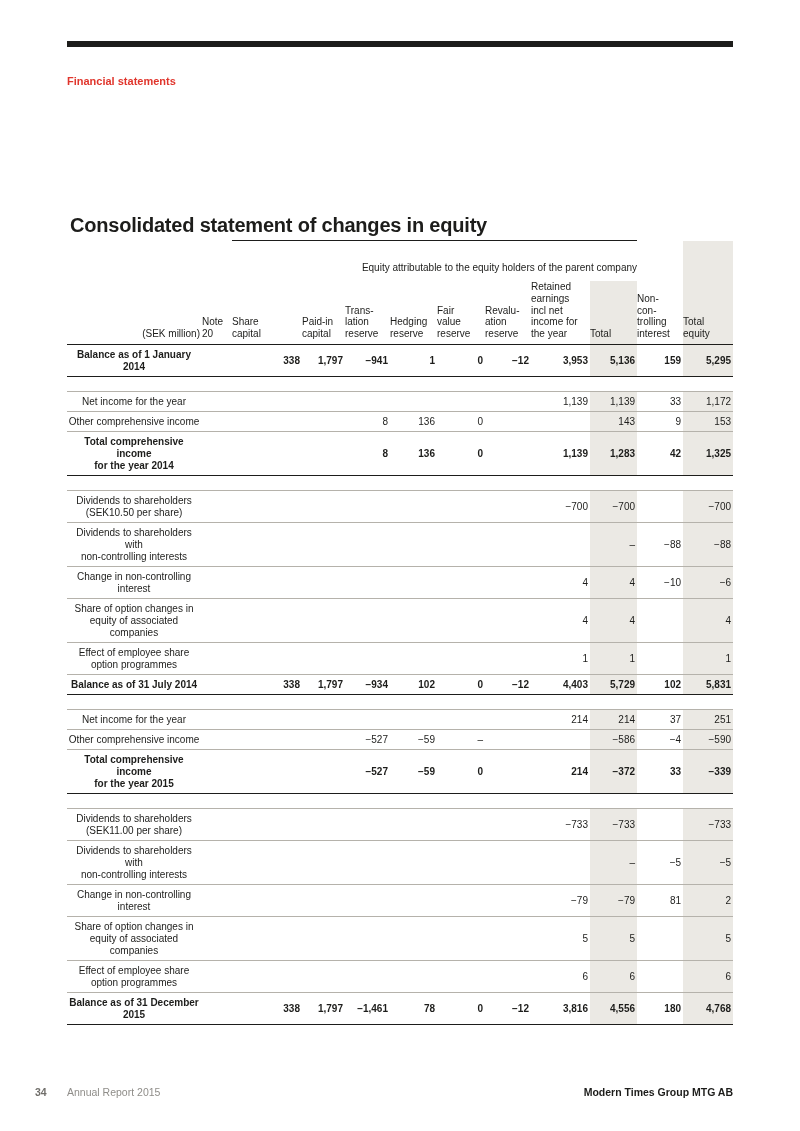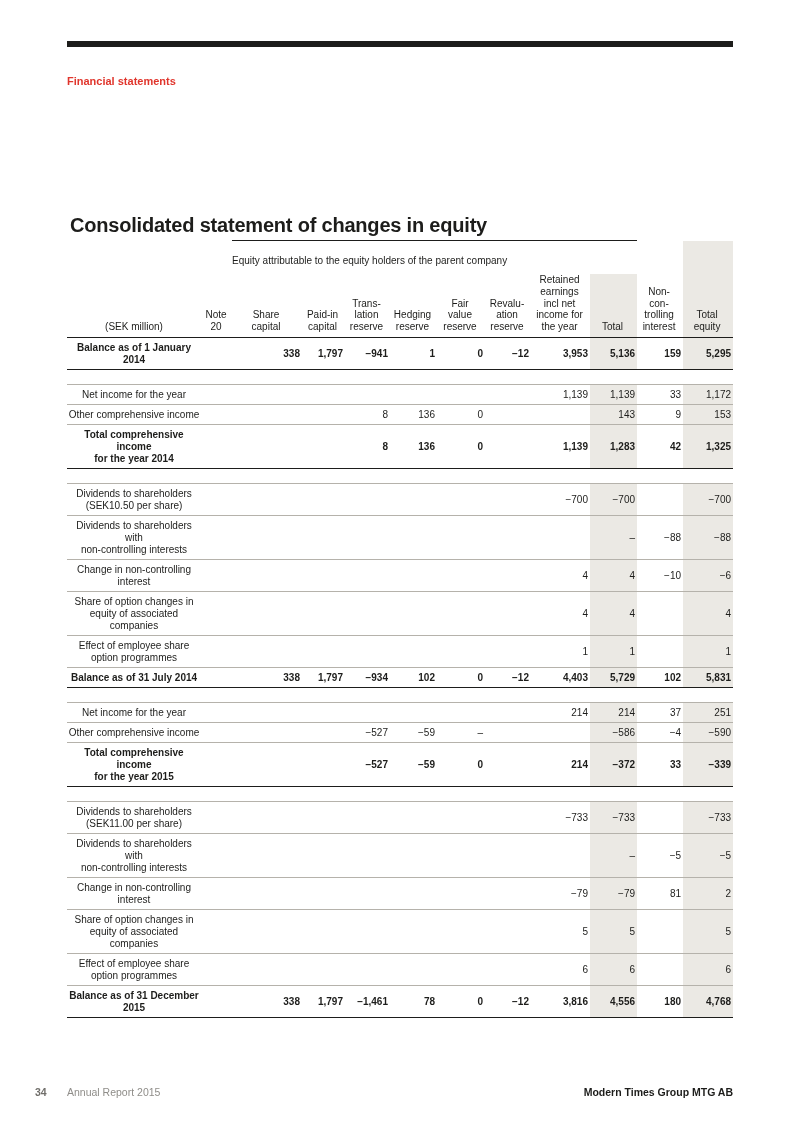--- a/index.html
+++ b/index.html
@@ -8,24 +8,24 @@
     font-family:"Liberation Sans","DejaVu Sans",sans-serif;color:#1d1d1b;
     -webkit-text-size-adjust:none;
   }
   .topbar{position:absolute;left:67px;top:41px;width:666px;height:6px;background:#1d1d1b}
   .section-label{position:absolute;left:67px;top:75px;font-size:11px;font-weight:700;color:var(--accent,#e0352c)}
   .title{position:absolute;left:66px;top:210px;font-size:20px;font-weight:700;letter-spacing:-0.2px;margin:4px;color:#1d1d1b}
   .twrap{position:absolute;left:67px;top:240px;width:666px}
   table{border-collapse:collapse;table-layout:fixed;width:666px;font-size:10px;line-height:1.2;color:#1d1d1b}
   col.shade{background:var(--shade,#ebe9e4)}
   .group-row td{height:19px;vertical-align:top;padding:0}
-  td.group-cell{border-top:1px solid #1d1d1b;text-align:left;padding-top:14px;font-size:10px}
+  td.group-cell{border-top:1px solid #1d1d1b;text-align:right;padding-top:21px;font-size:10px}
   .cols-row th{vertical-align:bottom;font-weight:400;padding:0 2px 4px 0;white-space:pre-line;border-bottom:1px solid #1d1d1b;font-size:10px;line-height:1.18}
-  .cols-row th.al{text-align:center;padding-left:1px}
-  .cols-row th.ar{text-align:center}
+  .cols-row th.al{text-align:right;padding-left:1px}
+  .cols-row th.ar{text-align:left}
   tbody td{vertical-align:middle;padding:4px 2px 3px 0;border-bottom:1px solid #b5b2ab}
   tbody td.lab{text-align:center;white-space:pre-line;padding-left:1px}
   tbody td.ar{text-align:right}
   tbody tr.b td{font-weight:700;border-bottom:1px solid #1d1d1b}
   tbody tr.tl td{border-top:1px solid #b5b2ab}
   tbody tr.sp td{border-bottom:none;height:14px;padding:0}
   .footer{position:absolute;top:1086px;left:0;width:800px;height:16px;font-size:10.5px}
   .f-num{position:absolute;left:35px;top:0;font-weight:700;color:#706e6a}
   .f-report{position:absolute;left:67px;top:0;color:#8f8d89}
   .f-company{position:absolute;right:67px;top:0;font-weight:700;color:#1d1d1b}

